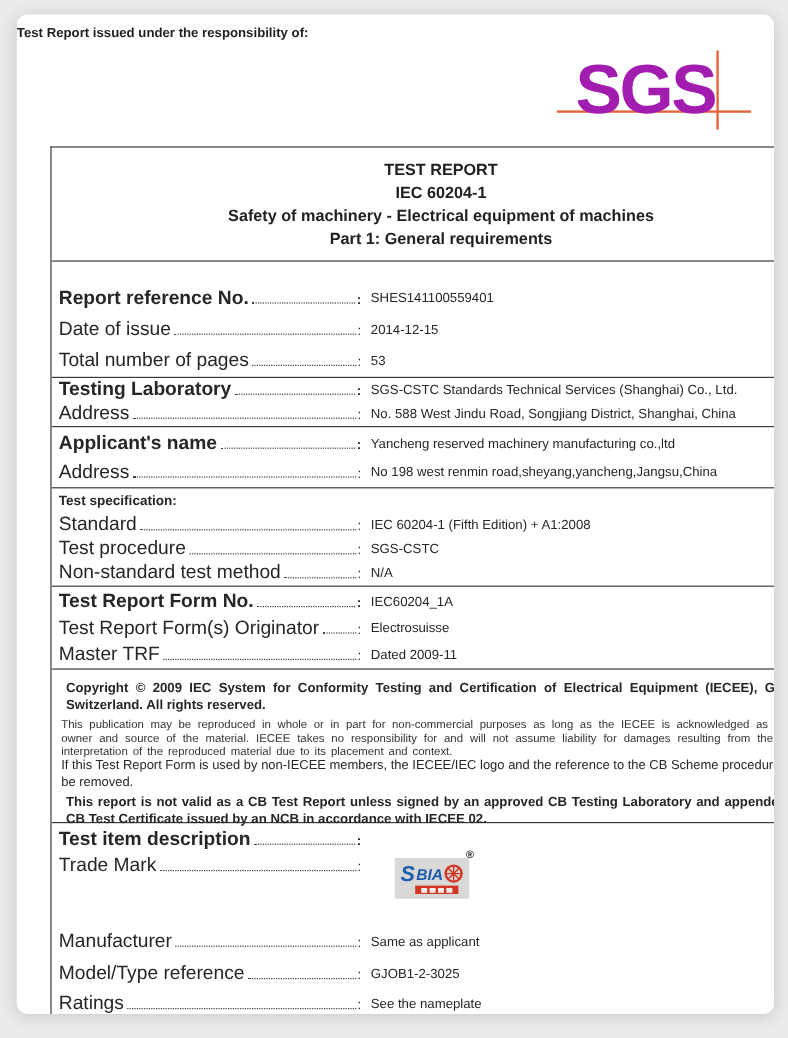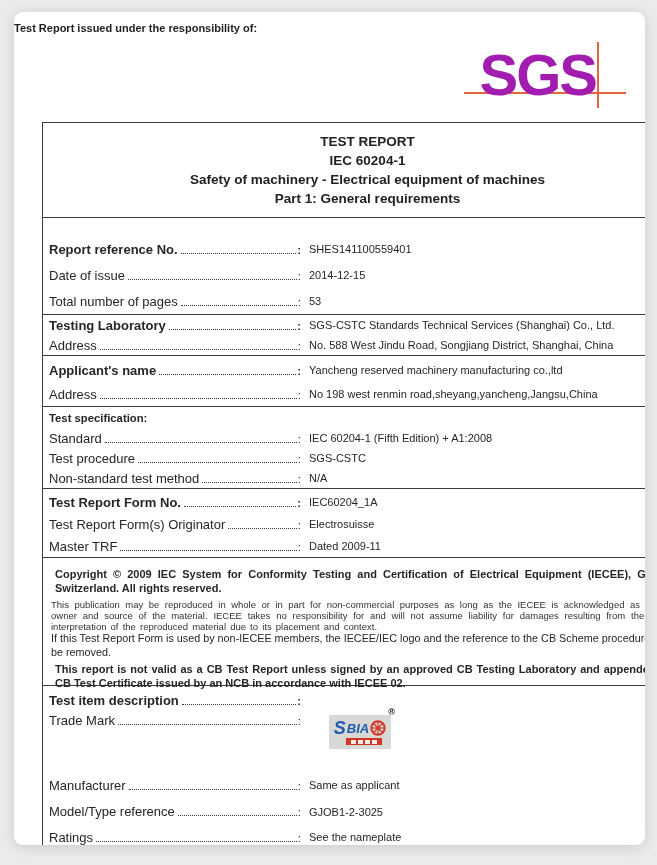--- a/index.html
+++ b/index.html
@@ -34,21 +34,21 @@
   .sec3{height:51px;padding-top:2px;}
   .sec3 .row{height:24px;}
   .sec4{height:82px;padding-top:1px;}
   .sec4 .row{height:20px;}
   .sec5{height:69px;padding-top:2px;}
   .sec5 .row{height:22px;}
   .sec6{height:128px;padding:6px 8px 0;}
   .sec7{height:166px;border-bottom:none;padding-top:3px;}
   .row{display:flex;align-items:center;padding:0 6px;}
   .lbl{width:252px;display:flex;align-items:baseline;white-space:nowrap;}
-  .lbl .txt{font-size:13px;}
+  .lbl .txt{font-size:16px;}
   .bold .txt,.bold{font-weight:bold;}
   .dots{flex:1;border-bottom:1.7px dotted #3f3f3f;margin:0 1px 3px 3px;min-width:6px;}
   .colon{font-size:11.3px;}
   .val{flex:1;font-size:11px;padding-left:8px;white-space:nowrap;}
   .sec-head .txt{font-size:11.3px;font-weight:bold;}
   
   .cp-b{font-weight:bold;font-size:11px;line-height:13.5px;text-align:justify;margin:4px;}
   .cp-f{font-size:9.5px;line-height:11px;text-align:justify;word-spacing:1.5px;margin:0;color:#333;}
   .cp-n{font-size:10.8px;line-height:13.5px;margin:0;}
   

